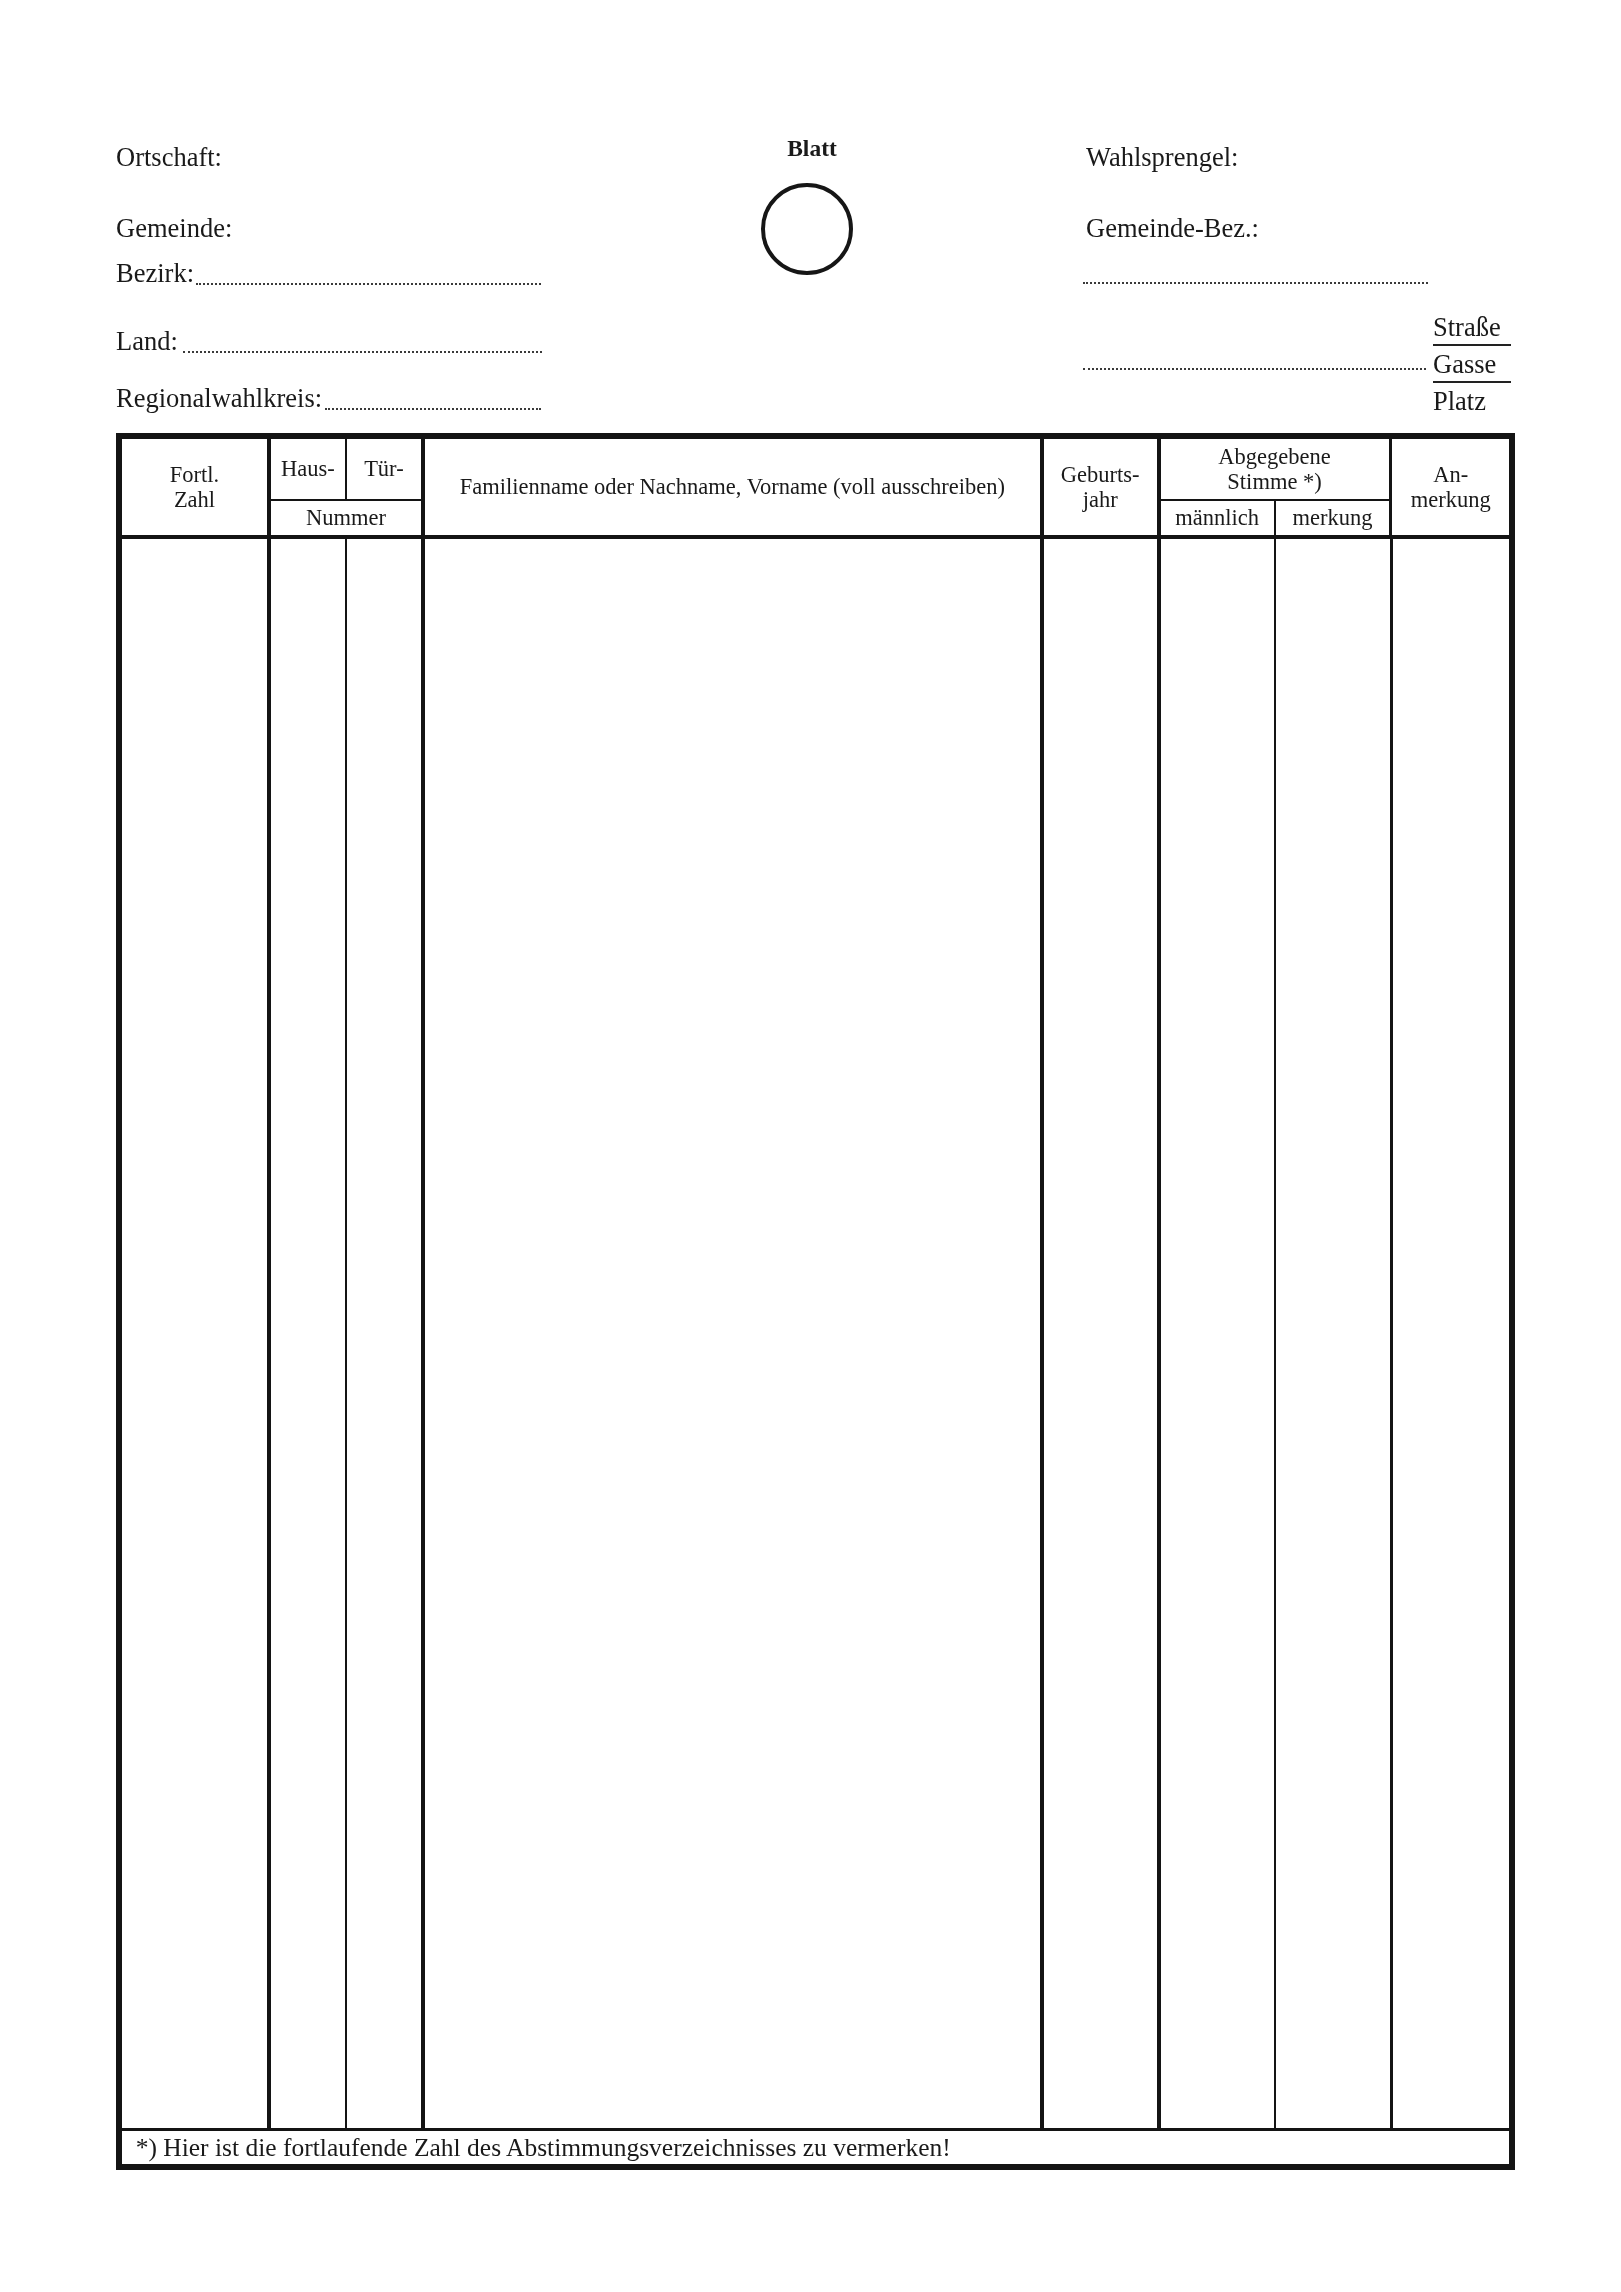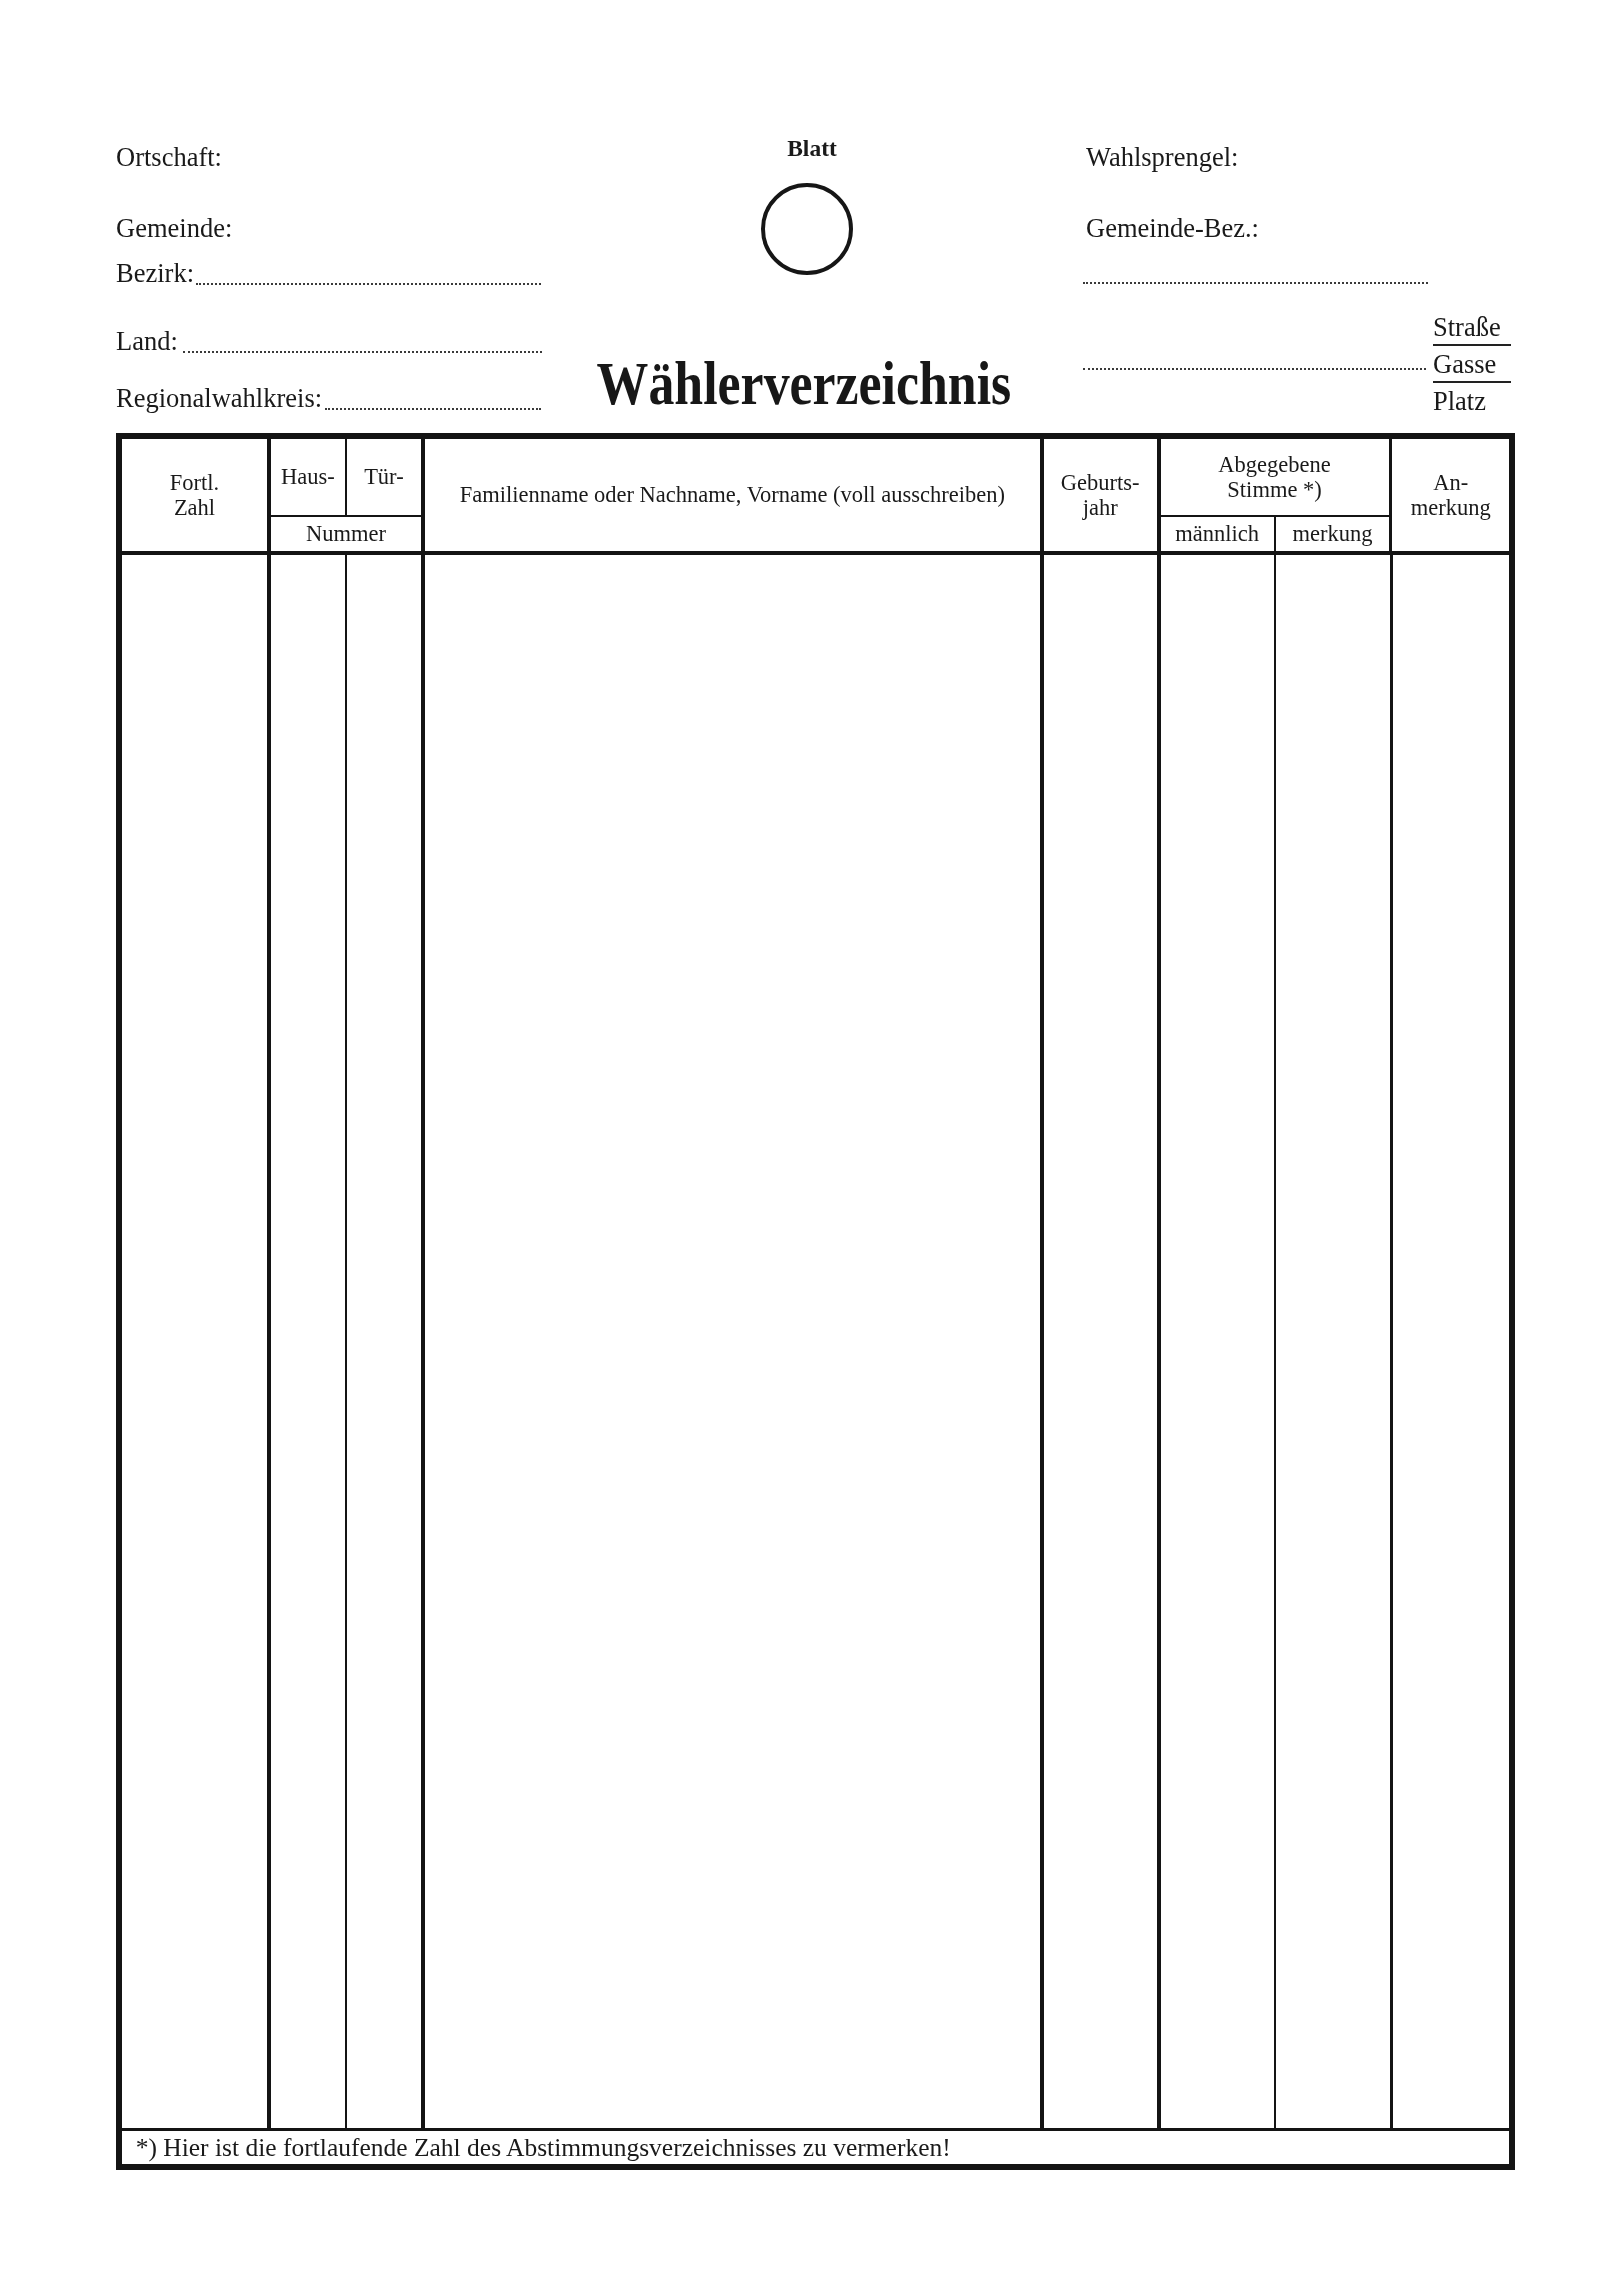--- a/index.html
+++ b/index.html
@@ -39,21 +39,21 @@
 
   .title { position:absolute; left:412px; top:349px; width:784px; text-align:center; }
   .title-inner { display:inline-block; font-size:61px; font-weight:bold;
                  letter-spacing:0px; transform:scaleX(0.85); transform-origin:center;
                  white-space:nowrap; color:#171717; }
 
   
   .vtable { position:absolute; left:116px; top:433px; width:1399px; height:1737px;
             border:6.9px solid #141414; display:flex; flex-direction:column;
             background:#fff; }
-  .thead { height:116px; display:flex; border-bottom:4.9px solid #141414; flex:none; }
+  .thead { height:100px; display:flex; border-bottom:4.9px solid #141414; flex:none; }
   .tbody { flex:1; display:flex; }
   .tfoot { flex:none; height:36px; border-top:3.9px solid #141414;
            display:flex; align-items:center; padding-left:13.7px; }
 
   .vr  { width:3.9px; background:#141414; flex:none; }
   .vr.thin { width:2px; }
 
   .hcell { display:flex; align-items:center; justify-content:center;
            text-align:center; font-size:22.5px; line-height:25.5px;
            white-space:pre-line; flex:none; }
@@ -98,23 +98,20 @@
   <div class="lbl lbl-gemeindebez">Gemeinde-Bez.:</div>
   <div class="dotline line-right1"></div>
   <div class="dotline line-right2"></div>
 
   <div class="street-block">
     <div class="street-opt underlined">Straße</div>
     <div class="street-opt underlined">Gasse</div>
     <div class="street-opt">Platz</div>
   </div>
 
-  <div class="title">
-    <span class="title-inner">Wählerverzeichnis</span>
-  </div>
 
   <div class="vtable">
 
     <div class="thead">
       <div class="hcell w1">Fortl.
 Zahl</div>
       <div class="vr"></div>
 
       <div class="grp grp-haustuer">
         <div class="toprow">

